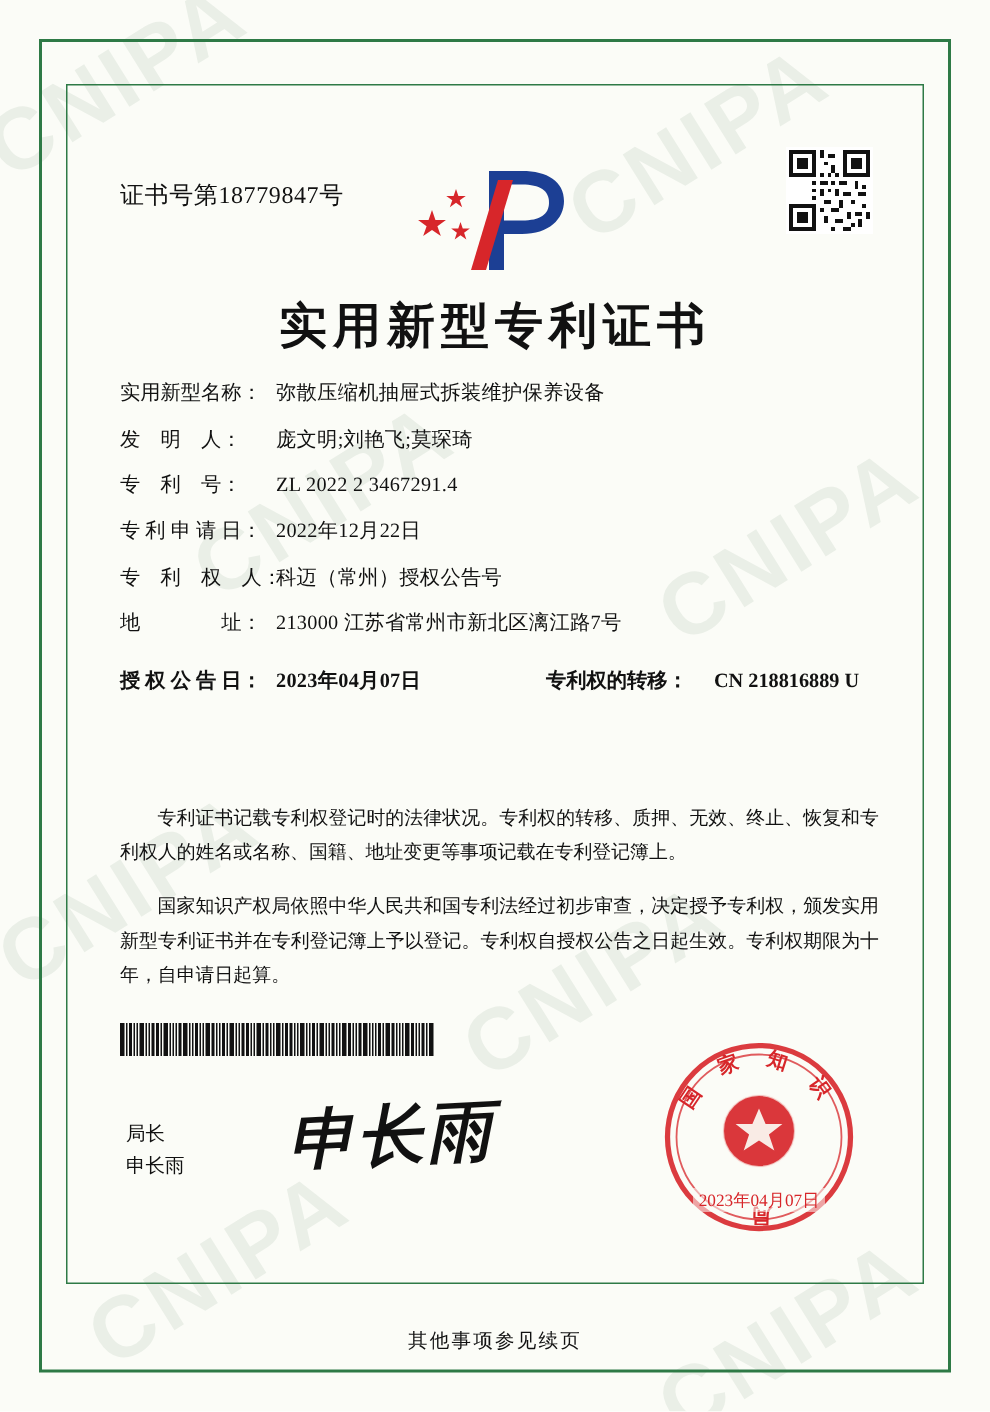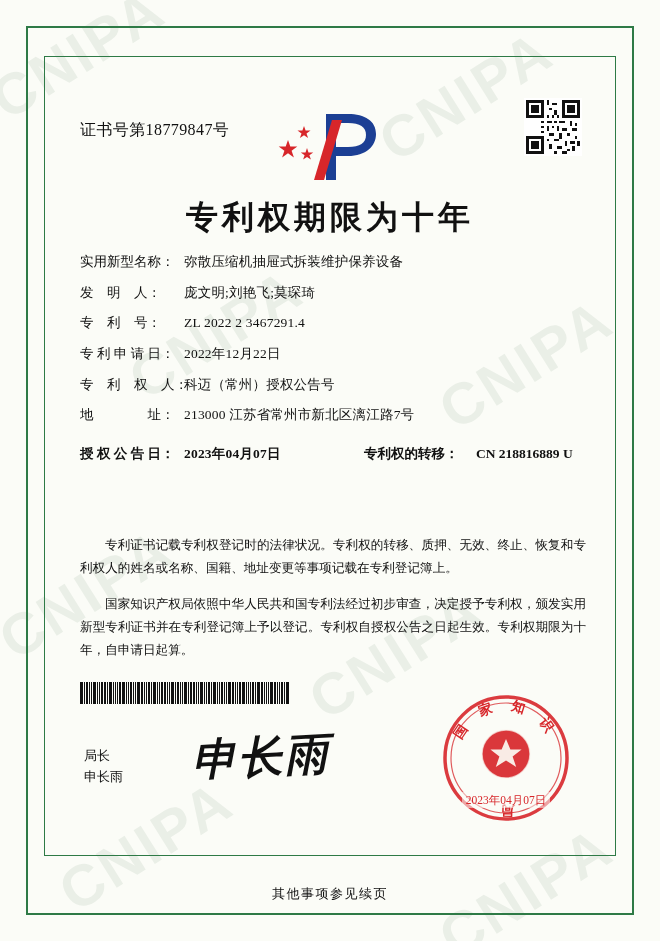--- a/index.html
+++ b/index.html
@@ -299,21 +299,21 @@
           <polygon points="33,38 34.5,42.4 39.2,42.4 35.4,45.2 36.9,49.6 33,46.9 29.1,49.6 30.6,45.2 26.8,42.4 31.5,42.4"></polygon>
         </g>
 
         <path d="M52 4 L52 70 L62 70 L62 46 L74 46 C92 46 102 36 102 24 C102 11 91 4 74 4 Z" fill="#1c3f94"></path>
         <path d="M62 13 L74 13 C86 13 92 17 92 25 C92 33 86 37 74 37 L62 37 Z" fill="#fbfcf7"></path>
 
         <path d="M40 70 L58 10 L68 10 L50 70 Z" fill="#d7262a"></path>
       </svg>
     </div>
 
-    <div class="doc-title">专利权期限为十年</div>
+    <div class="doc-title">实用新型专利证书</div>
 
     <div class="fields">
       <div class="frow">
         <span class="flabel">实用新型名称：</span>
         <span class="fval">弥散压缩机抽屉式拆装维护保养设备</span>
       </div>
       <div class="frow">
         <span class="flabel">发　明　人：</span>
         <span class="fval">庞文明;刘艳飞;莫琛琦</span>
       </div>

